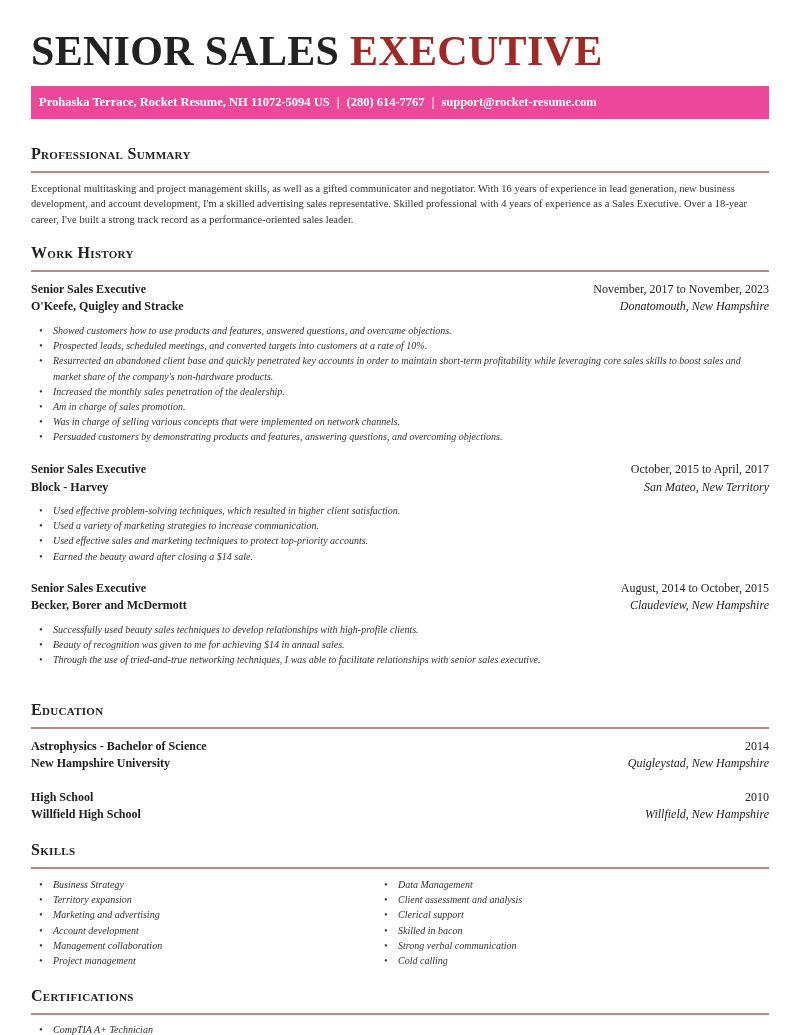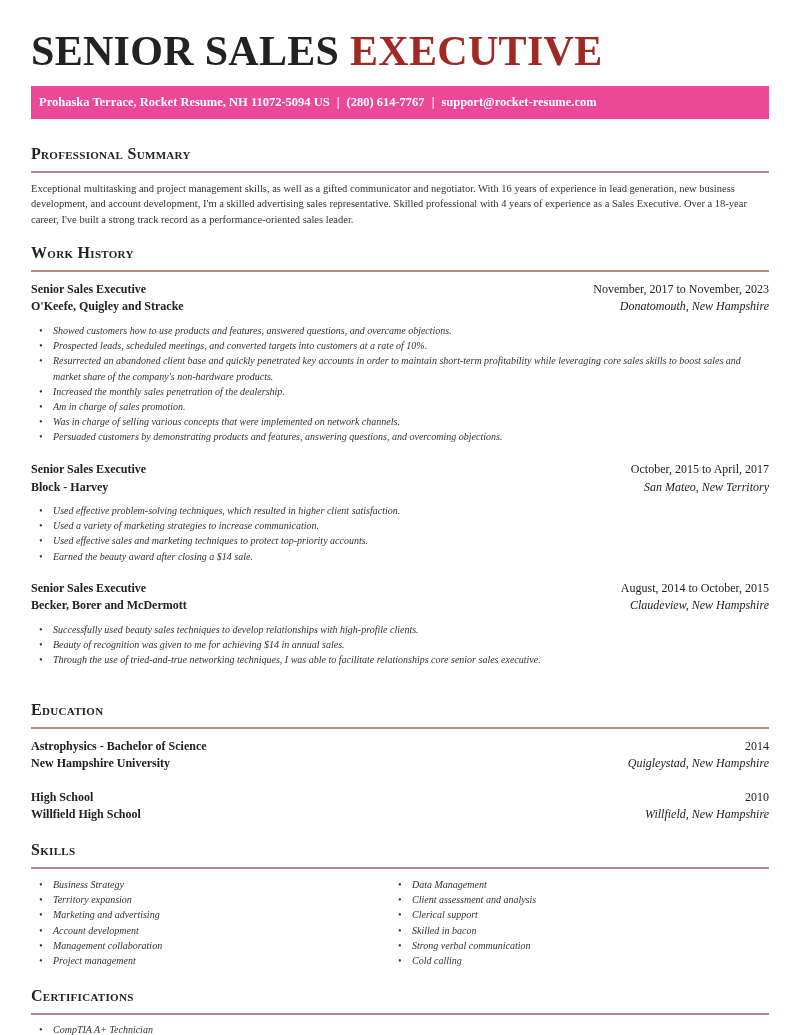--- a/index.html
+++ b/index.html
@@ -81,21 +81,21 @@
     <span class="l">Senior Sales Executive</span>
     <span class="r">August, 2014 to October, 2015</span>
   </div>
   <div class="row" style="top:597px;">
     <span class="l">Becker, Borer and McDermott</span>
     <span class="r it">Claudeview, New Hampshire</span>
   </div>
   <ul class="bullets" style="top:622px;">
     <li>Successfully used beauty sales techniques to develop relationships with high-profile clients.</li>
     <li>Beauty of recognition was given to me for achieving $14 in annual sales.</li>
-    <li>Through the use of tried-and-true networking techniques, I was able to facilitate relationships core senior sales executive.</li>
+    <li>Through the use of tried-and-true networking techniques, I was able to facilitate relationships with senior sales executive.</li>
   </ul>
 
   <div class="section-head" style="top:697px;">
     <h2>Education</h2>
     <div class="rule" style="top:30px;"></div>
   </div>
 
   <div class="row" style="top:738px;">
     <span class="l">Astrophysics - Bachelor of Science</span>
     <span class="r">2014</span>
@@ -119,21 +119,21 @@
     <div class="rule" style="top:30px;"></div>
   </div>
   <ul class="bullets" style="top:877px; width:340px;">
     <li>Business Strategy</li>
     <li>Territory expansion</li>
     <li>Marketing and advertising</li>
     <li>Account development</li>
     <li>Management collaboration</li>
     <li>Project management</li>
   </ul>
-  <ul class="bullets" style="top:877px; left:381px; width:340px;">
+  <ul class="bullets" style="top:877px; left:367px; width:340px;">
     <li>Data Management</li>
     <li>Client assessment and analysis</li>
     <li>Clerical support</li>
     <li>Skilled in bacon</li>
     <li>Strong verbal communication</li>
     <li>Cold calling</li>
   </ul>
 
   <div class="section-head" style="top:983px;">
     <h2>Certifications</h2>

